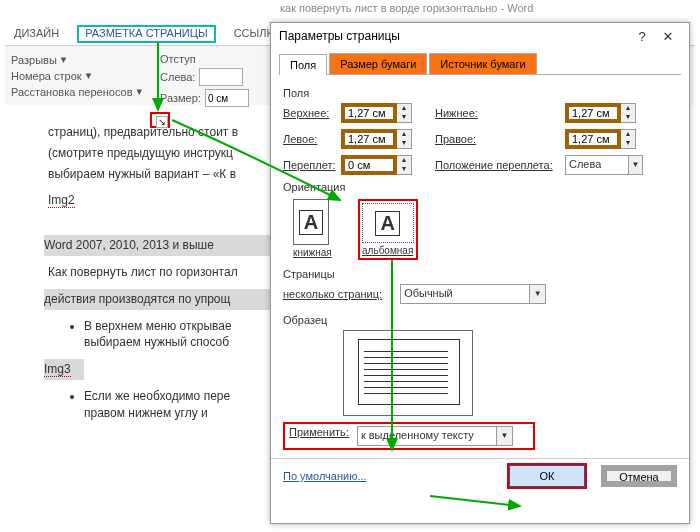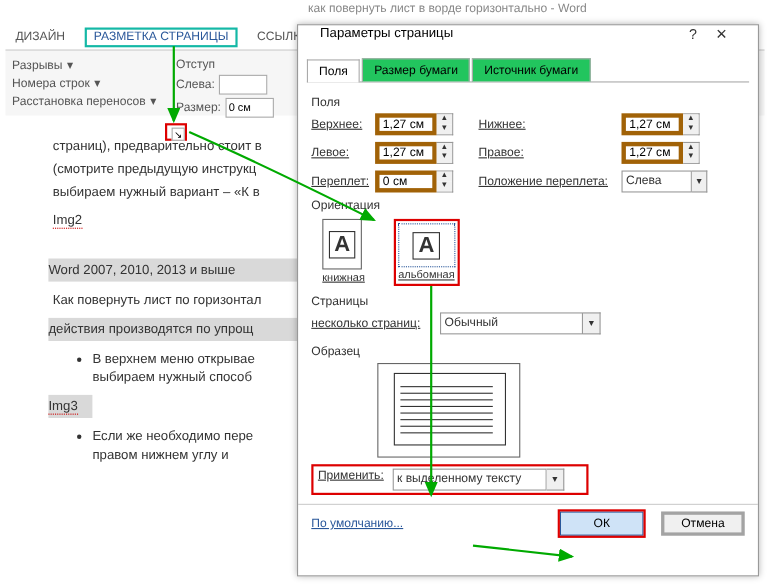--- a/index.html
+++ b/index.html
@@ -19,25 +19,25 @@
   
   .doc { position: absolute; left: 48px; top: 120px; width: 250px; font-size: 12px; color: #333; line-height: 1.4; }
   .doc p { margin: 4px 0; }
   .doc .band { background: #d9d9d9; padding: 2px 0; margin: 8px -4px; }
   .doc ul { margin: 6px 0 6px 36px; }
   .doc li { margin: 6px 0; list-style: disc; }
   .doc .redunder { border-bottom: 1px dotted #c00; }
 
   
   .dialog { position: absolute; left: 270px; top: 22px; width: 420px; height: 502px; background: #fff; border: 1px solid #999; box-shadow: 0 0 6px rgba(0,0,0,.3); }
-  .dlg-title { display: flex; height: 26px; padding: 0 20px; font-size: 12px; }
+  .dlg-title { display: flex; align-items: center; height: 26px; padding: 0 8px; font-size: 12px; }
   .dlg-title .spacer { flex: 1; }
   .dlg-title .ctl { width: 26px; text-align: center; font-size: 13px; color: #333; }
   .dlg-tabs { display: flex; border-bottom: 1px solid #aaa; margin: 4px 8px 0 8px; font-size: 11px; }
-  .dlg-tab { padding: 4px 10px; border: 1px solid #aaa; border-bottom: none; margin-right: 2px; background: #22c55e; }
+  .dlg-tab { padding: 4px 10px; border: 1px solid #aaa; border-bottom: none; margin-right: 2px; background: #f97316; }
   .dlg-tab.active { background: #fff; position: relative; top: 1px; }
   .dlg-body { padding: 6px 12px 8px 12px; font-size: 11px; color: #333; }
   .section-label { margin: 6px 0 4px 0; }
   .fields-grid { display: grid; grid-template-columns: 58px 78px 16px 130px 78px; row-gap: 6px; align-items: center; margin-bottom: 4px; }
   .lbl { } .lbl.u { text-decoration: underline; }
   .spin { display: inline-flex; }
   .spin input { width: 56px; height: 20px; border: 4px solid #a16207; font-size: 11px; padding: 0 3px; }
   .spin .btns { display: flex; flex-direction: column; border: 1px solid #999; border-left: none; }
   .spin .btns div { width: 14px; height: 9px; font-size: 7px; text-align: center; line-height: 8px; background: #f0f0f0; }
   .combo { display: inline-flex; }
@@ -52,21 +52,21 @@
   .pages-row { display: flex; align-items: center; gap: 18px; margin: 4px 0 10px 0; }
   .wide-combo .val { width: 130px; }
   .sample { width: 130px; height: 86px; border: 1px solid #666; margin: 4px 0 6px 60px; position: relative; background: #fff; }
   .sample .pg { position: absolute; left: 14px; top: 8px; width: 102px; height: 66px; border: 1px solid #333; }
   .sample .ln { position: absolute; left: 20px; height: 1px; background: #333; width: 84px; }
   .apply-row { display: flex; align-items: flex-start; gap: 8px; border: 2px solid #d00; padding: 2px 4px; width: 252px; }
   .apply-combo .val { width: 140px; }
   .dlg-buttons { display: flex; gap: 16px; align-items: center; padding: 6px 12px; border-top: 1px solid #ccc; }
   .linkbtn { color: #2a579a; background: none; border: none; text-decoration: underline; font-size: 11px; }
   .dlg-buttons .spacer { flex: 1; }
-  .btn { width: 76px; height: 22px; border: 3px solid #a3a3a3; background: #f0f0f0; font-size: 11px; }
+  .btn { width: 76px; height: 22px; border: 6px solid #a3a3a3; background: #f0f0f0; font-size: 11px; }
   .btn.ok { outline: 2px solid #d00; background: #cfe3f7; border: 1px solid #2a579a; }
 
   
   svg.overlay { position: absolute; left: 0; top: 0; width: 700px; height: 532px; pointer-events: none; }
 </style>
 </head>
 <body>
 
 <div class="title-area">
   <span>как повернуть лист в ворде горизонтально - Word</span>

